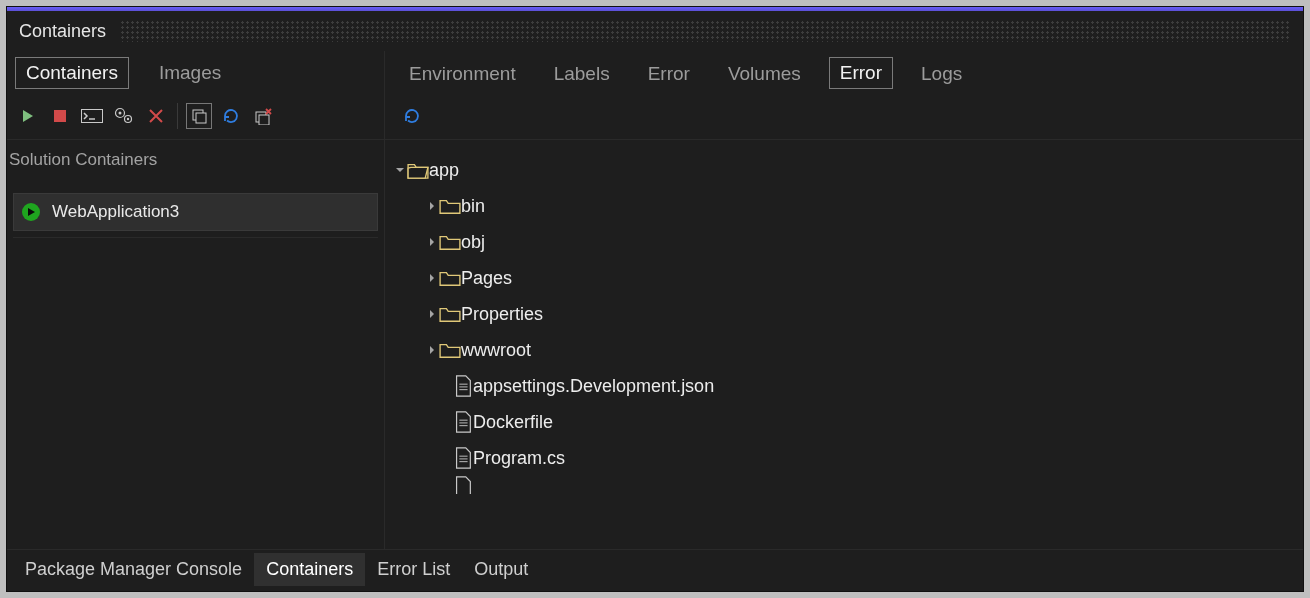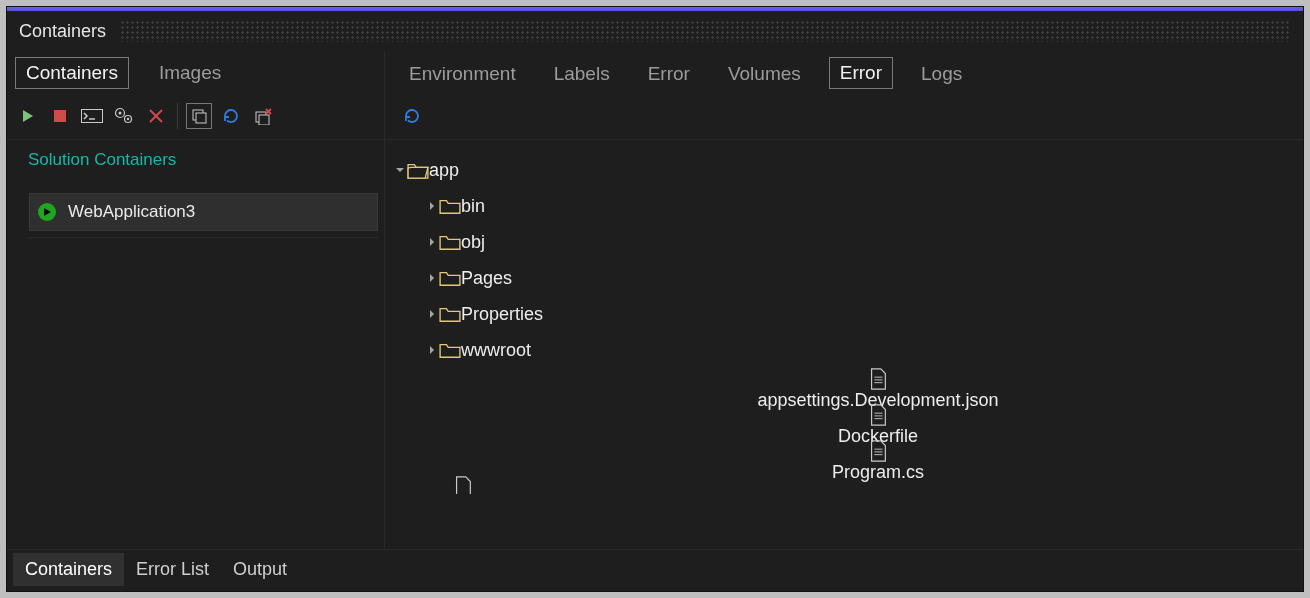--- a/index.html
+++ b/index.html
@@ -48,23 +48,23 @@
     display: flex; align-items: center; gap: 6px; padding: 4px 8px 10px 8px;
     border-bottom: 1px solid #2a2a2a;
   }
   .tbtn {
     width: 26px; height: 26px; display: flex; align-items: center; justify-content: center;
     cursor: pointer;
   }
   .tsep { width: 1px; height: 26px; background: #3a3a3a; margin: 0 2px; }
   .tbtn.boxed { border: 1px solid #777; }
   .section-label {
-    padding: 10px 12px 10px 21px; font-size: 17px; color: #14b8a6;
-  }
-  .container-list { padding: 13px 6px; margin-left: 16px; }
+    padding: 10px 12px 10px 2px; font-size: 17px; color: #a3a3a3;
+  }
+  .container-list { padding: 13px 6px; }
   .container-item {
     display: flex; align-items: center; gap: 12px;
     background: #2f2f2f; border: 1px solid #3a3a3a;
     height: 38px; padding: 0 8px; cursor: pointer;
   }
   .container-item .dot {
     width: 18px; height: 18px; border-radius: 50%;
     background: #1fa51f; display: flex; align-items: center; justify-content: center;
   }
   .container-item .dot svg { fill: #0a0a0a; }
@@ -89,21 +89,21 @@
   .file-tree { padding: 12px 0 0 8px; overflow: hidden; height: 100%; }
   .node { display: flex; align-items: center; height: 36px; gap: 0; cursor: pointer; padding-left: 0; }
   .expander {
     width: 14px; display: flex; align-items: center; justify-content: center;
   }
   .expander svg { fill: #a5a5a5; }
   .folder-icon { width: 22px; height: 18px; }
   .file-icon { width: 20px; height: 22px; }
   .node-label { font-size: 18px; color: #ededed; }
   .indent-1 { padding-left: 32px; align-items: center; }
-  .indent-2 { padding-left: 60px; flex-direction: column; }
+  .indent-2 { padding-left: 60px; }
 
   
   .bottom {
     height: 40px; display: flex; align-items: center; gap: 0;
     border-top: 1px solid #2a2a2a; padding-left: 6px;
   }
   .btab {
     font-size: 18px; color: #cfcfcf; padding: 6px 12px; cursor: pointer;
   }
   .btab.active { color: #ffffff; background: #303030; }
@@ -337,17 +337,18 @@
               <svg class="file-icon" viewBox="0 0 20 24">
                 <path d="M3 1h10l5 5v17H3z" fill="none" stroke="#c9c9c9" stroke-width="1.3"></path>
               </svg>
             </span>
         </div>
       </div>
     </div>
   </div>
 
   <div class="bottom">
+    <div class="btab">Package Manager Console</div>
     <div class="btab active">Containers</div>
     <div class="btab">Error List</div>
     <div class="btab">Output</div>
   </div>
 </div>
 
 </body></html>

